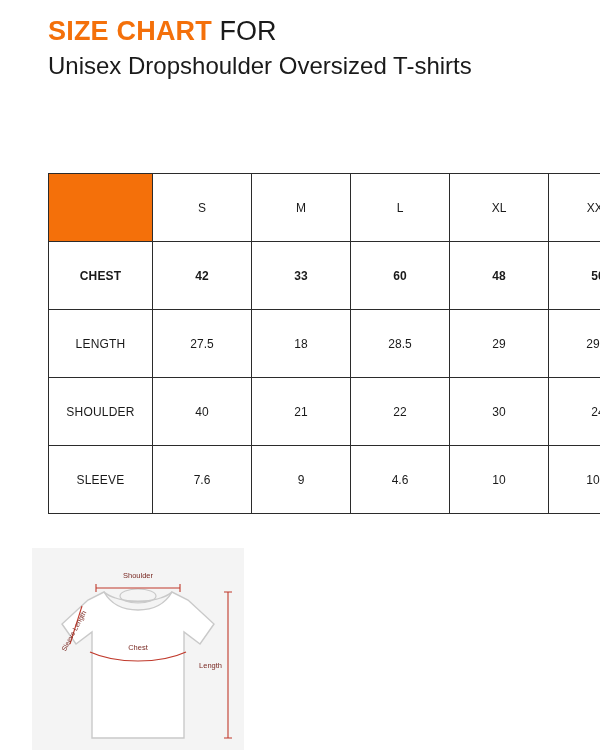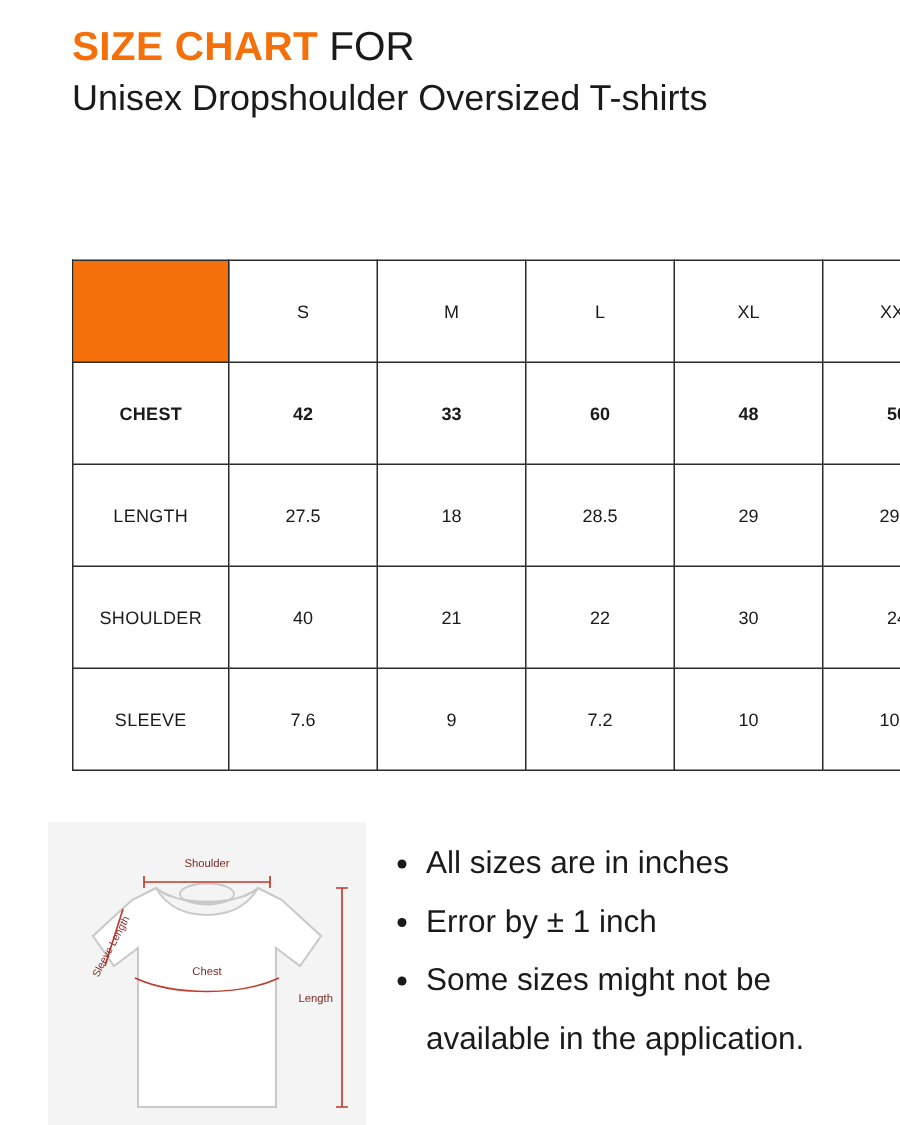--- a/index.html
+++ b/index.html
@@ -181,21 +181,21 @@
           <td>40</td>
           <td>21</td>
           <td>22</td>
           <td>30</td>
           <td>24</td>
         </tr>
         <tr>
           <td class="row-label">SLEEVE</td>
           <td>7.6</td>
           <td>9</td>
-          <td>7.2</td>
+          <td>4.6</td>
           <td>10</td>
           <td>10.5</td>
         </tr>
       </tbody>
     </table>
   </div>
 
   <div class="bottom">
 
     <div class="tee-figure">
@@ -217,22 +217,15 @@
 
         <path d="M58 104 C84 116 128 116 154 104" fill="none" stroke="#c0392b" stroke-width="1.1"></path>
         <text x="106" y="102" font-family="Liberation Sans, sans-serif" font-size="7.5" fill="#7a2a24" text-anchor="middle">Chest</text>
 
         <path d="M196 44 L196 190" fill="none" stroke="#c0392b" stroke-width="1.1"></path>
         <path d="M192 44 L200 44 M192 190 L200 190" stroke="#c0392b" stroke-width="1.1"></path>
         <text x="190" y="120" font-family="Liberation Sans, sans-serif" font-size="7.5" fill="#7a2a24" text-anchor="end">Length</text>
       </svg>
     </div>
 
-    <div class="notes">
-      <ul class="notes-list">
-        <li>All sizes are in inches</li>
-        <li>Error by ± 1 inch</li>
-        <li>Some sizes might not be available in the application.</li>
-      </ul>
-    </div>
 
   </div>
 </div>
 
 </body></html>

